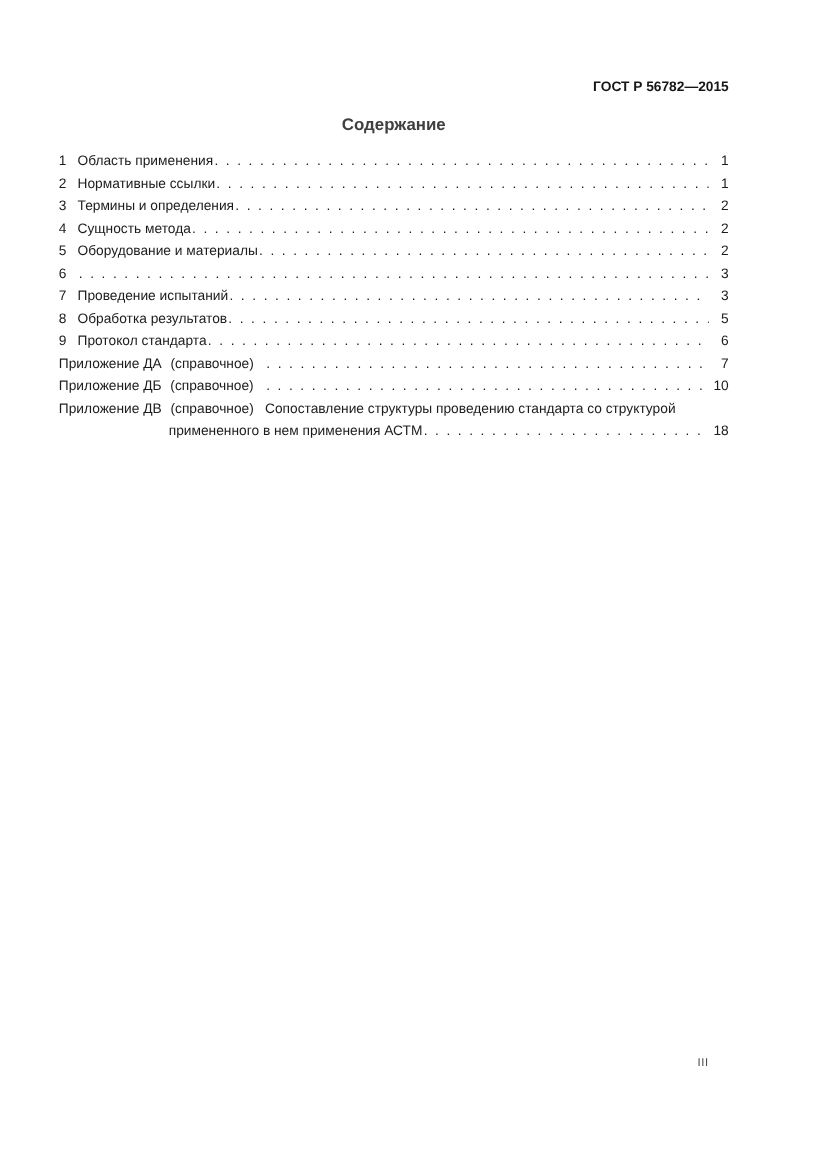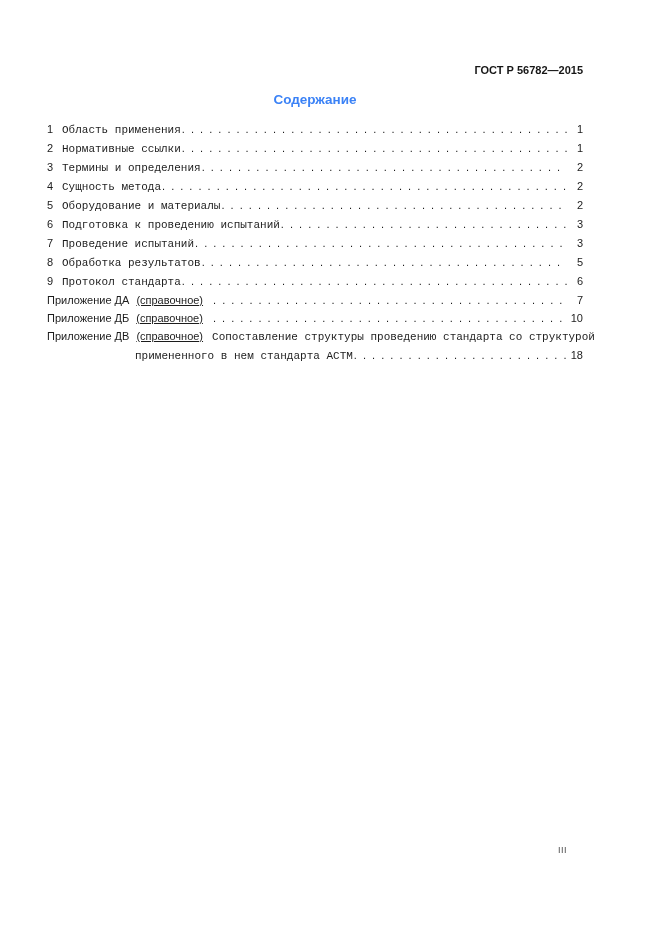--- a/index.html
+++ b/index.html
@@ -27,21 +27,21 @@
     color: #161616;
   }
   .doc-title {
     position: absolute;
     top: 92px;
     left: 47px;
     width: 536px;
     text-align: center;
     font-size: 13.5px;
     font-weight: bold;
-    color: #3b82f6;
+    color: #404040;
   }
   .toc {
     position: absolute;
     top: 120px;
     left: 47px;
     width: 536px;
     font-size: 11px;
   }
   .row {
     display: flex;
@@ -52,25 +52,23 @@
   .num {
     flex: 0 0 15px;
   }
   .app-label {
     flex: 0 0 auto;
     margin-right: 7px;
   }
   .app-type {
     flex: 0 0 auto;
     margin-right: 9px;
-    text-decoration: underline;
   }
   .ttl {
     flex: 0 0 auto;
-    font-family: Liberation Mono, monospace;
   }
   .leader {
     flex: 1 1 auto;
     overflow: hidden;
     white-space: nowrap;
     margin: 0 2px 0 1px;
     word-spacing: 3px;
   }
   .leader::after {
     content: ". . . . . . . . . . . . . . . . . . . . . . . . . . . . . . . . . . . . . . . . . . . . . . . . . . . . . . . . . . . . . . . . . . . . . . . . . . . .";
@@ -135,21 +133,20 @@
 
     <div class="row">
       <span class="num">5</span>
       <span class="ttl">Оборудование и материалы</span>
       <span class="leader"></span>
       <span class="pg">2</span>
     </div>
 
     <div class="row">
       <span class="num">6</span>
-      <span class="ttl">Подготовка к проведению испытаний</span>
       <span class="leader"></span>
       <span class="pg">3</span>
     </div>
 
     <div class="row">
       <span class="num">7</span>
       <span class="ttl">Проведение испытаний</span>
       <span class="leader"></span>
       <span class="pg">3</span>
     </div>
@@ -182,21 +179,21 @@
       <span class="pg">10</span>
     </div>
 
     <div class="row">
       <span class="app-label">Приложение ДВ</span>
       <span class="app-type">(справочное)</span>
       <span class="ttl">Сопоставление структуры проведению стандарта со структурой</span>
     </div>
 
     <div class="row cont">
-      <span class="ttl">примененного в нем стандарта АСТМ</span>
+      <span class="ttl">примененного в нем применения АСТМ</span>
       <span class="leader"></span>
       <span class="pg">18</span>
     </div>
 
   </div>
 
   <div class="page-footer">III</div>
 
 </div>
 

